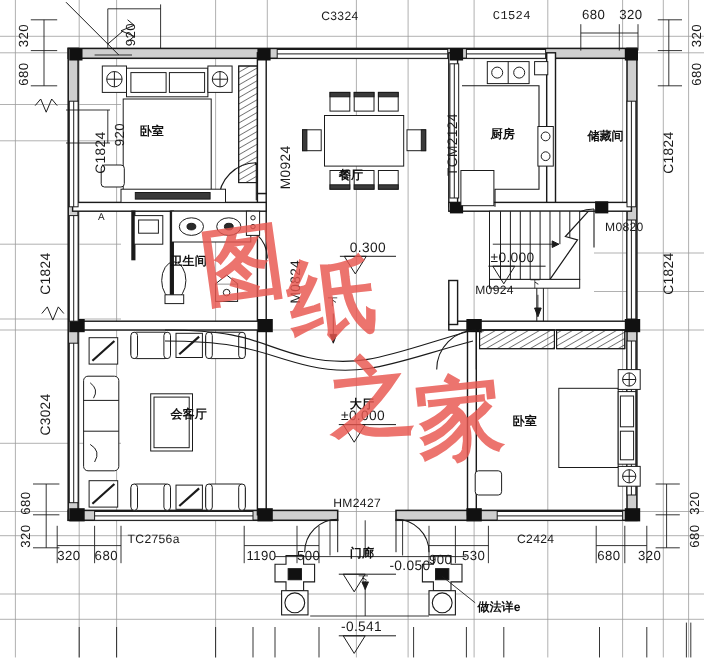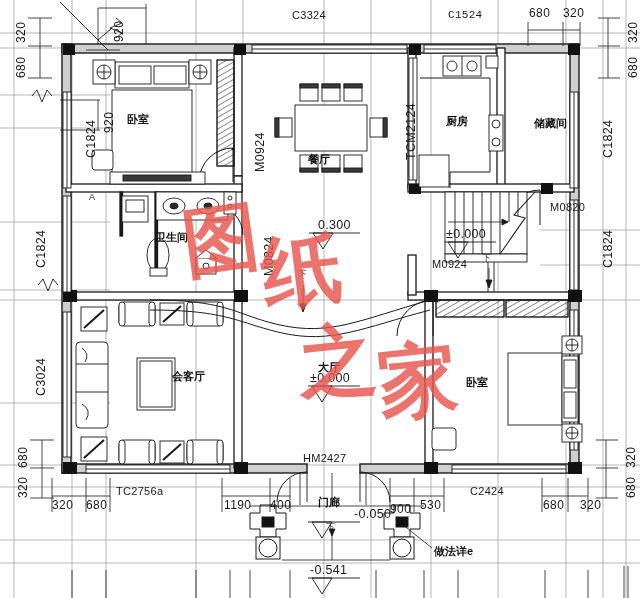--- a/index.html
+++ b/index.html
@@ -476,21 +476,21 @@
       <line x1="489" y1="268" x2="489" y2="286" stroke-width="0.8"></line>
       <polygon points="489,288 486,280 492,280"></polygon>
     </g>
   </svg>
 
   <div class="lbl room" style="left:127px;top:112px;">卧室</div>
   <div class="lbl room" style="left:308px;top:120px;margin-top:32px;">餐厅</div>
   <div class="lbl room" style="left:446px;top:114px;">厨房</div>
   <div class="lbl room" style="left:534px;top:116px;">储藏间</div>
   <div class="lbl room" style="left:155px;top:230px;">卫生间</div>
-  <div class="lbl room" style="left:172px;top:369px;">会客厅</div>
+  <div class="lbl room" style="left:155px;top:369px;">会客厅</div>
   <div class="lbl room" style="left:318px;top:360px;">大厅</div>
   <div class="lbl room" style="left:466px;top:375px;">卧室</div>
   <div class="lbl room" style="left:318px;top:495px;">门廊</div>
 
   <div class="lbl elev" style="left:318px;top:218px;">0.300</div>
   <div class="lbl elev" style="left:446px;top:227px;">±0.000</div>
   <div class="lbl elev" style="left:310px;top:371px;">±0.000</div>
   <div class="lbl elev" style="left:310px;top:507px;margin-left:44px;">-0.050</div>
   <div class="lbl elev" style="left:310px;top:563px;">-0.541</div>
 
@@ -525,21 +525,21 @@
 
   <div class="lbl dimv" style="left:16px;top:498px;">320</div>
   <div class="lbl dimv" style="left:16px;top:468px;">680</div>
 
   <div class="lbl dimv" style="left:624px;top:498px;">680</div>
   <div class="lbl dimv" style="left:624px;top:468px;">320</div>
 
   <div class="lbl dim" style="left:52px;top:498px;">320</div>
   <div class="lbl dim" style="left:86px;top:498px;">680</div>
   <div class="lbl dim" style="left:224px;top:498px;">1190</div>
-  <div class="lbl dim" style="left:270px;top:498px;">400</div>
+  <div class="lbl dim" style="left:270px;top:498px;">500</div>
   <div class="lbl dim" style="left:390px;top:502px;">900</div>
   <div class="lbl dim" style="left:420px;top:498px;">530</div>
   <div class="lbl dim" style="left:543px;top:498px;">680</div>
   <div class="lbl dim" style="left:580px;top:498px;">320</div>
 
   <div class="lbl room" style="left:434px;top:544px;">做法详e</div>
   <div class="lbl tiny" style="left:298px;top:268px;">下</div>
   <div class="lbl tiny" style="left:482px;top:252px;">下</div>
   <div class="lbl tiny" style="left:326px;top:521px;">下</div>
   <div class="lbl tiny" style="left:89px;top:192px;">A</div>

